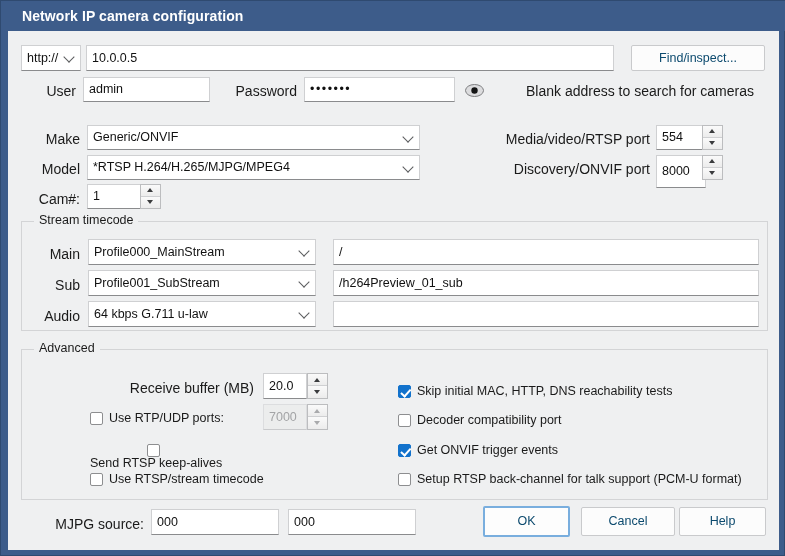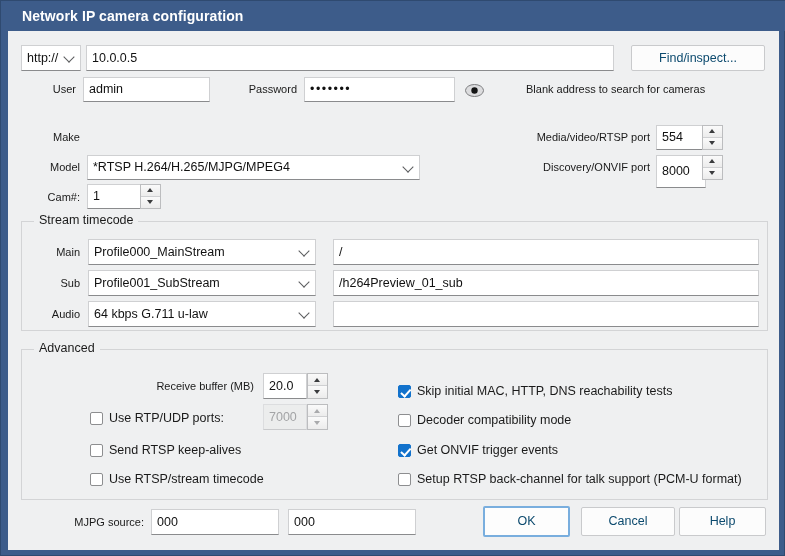--- a/index.html
+++ b/index.html
@@ -30,21 +30,21 @@
   }
   #client {
     position: absolute; left: 7px; top: 30px;
     width: 771px; height: 519px;
     background: #eff0f1;
   }
 
   
   .lbl {
     position: absolute;
-    font-size: 11px;
+    font-size: 14px;
     color: #1a1a1a;
     white-space: nowrap;
     line-height: 1;
   }
   .lbl.right { text-align: right; }
 
   .tb {
     position: absolute;
     background: #ffffff;
     border: 1px solid #cfd0d2;
@@ -215,20 +215,24 @@
       <svg width="19" height="13" viewBox="0 0 19 13">
         <ellipse cx="9.5" cy="6.5" rx="9" ry="6" fill="#dcdcde"></ellipse>
         <ellipse cx="9.5" cy="6.5" rx="9" ry="6" fill="none" stroke="#7c7d7f" stroke-width="1"></ellipse>
         <circle cx="9.5" cy="6.5" r="3.2" fill="#141414"></circle>
       </svg>
     </div>
 
     <div class="lbl" style="left:518px; top:53px;">Blank address to search for cameras</div>
 
     <div class="lbl right" style="left:10px; top:101px; width:62px;">Make</div>
+    <div class="combo" style="left:79px; top:94px; width:333px; height:25px; padding-right:20px;">
+      <span>Generic/ONVIF</span>
+      <span class="chev"></span>
+    </div>
 
     <div class="lbl right" style="left:10px; top:131px; width:62px;">Model</div>
     <div class="combo" style="left:79px; top:124px; width:333px; height:25px; padding-right:20px;">
       <span>*RTSP H.264/H.265/MJPG/MPEG4</span>
       <span class="chev"></span>
     </div>
 
     <div class="lbl right" style="left:10px; top:161px; width:62px;">Cam#:</div>
     <div class="tb" style="left:79px; top:153px; width:61px; height:25px;">
       <span>1</span>
@@ -304,38 +308,38 @@
         <span>Use RTP/UDP ports:</span>
       </div>
       <div class="tb disabled" style="left:241px; top:54px; width:44px; height:26px;">
         <span>7000</span>
       </div>
       <div class="spin disabled" style="left:285px; top:54px; height:26px;">
         <div class="up"></div>
         <div class="dn"></div>
       </div>
 
-      <div class="cbrow" style="left:68px; top:94px;">
+      <div class="cbrow" style="left:68px; top:94px;flex-direction:column;">
         <span class="cbox"></span>
         <span>Send RTSP keep-alives</span>
       </div>
 
       <div class="cbrow" style="left:68px; top:123px;">
         <span class="cbox"></span>
         <span>Use RTSP/stream timecode</span>
       </div>
 
       <div class="cbrow" style="left:376px; top:35px;">
         <span class="cbox checked"></span>
         <span>Skip initial MAC, HTTP, DNS reachability tests</span>
       </div>
 
       <div class="cbrow" style="left:376px; top:64px;">
         <span class="cbox"></span>
-        <span>Decoder compatibility mode</span>
+        <span>Decoder compatibility port</span>
       </div>
 
       <div class="cbrow" style="left:376px; top:123px;">
         <span class="cbox"></span>
         <span>Setup RTSP back-channel for talk support (PCM-U format)</span>
       </div>
 
       <div class="cbrow" style="left:376px; top:94px;">
         <span class="cbox checked"></span>
         <span>Get ONVIF trigger events</span>

